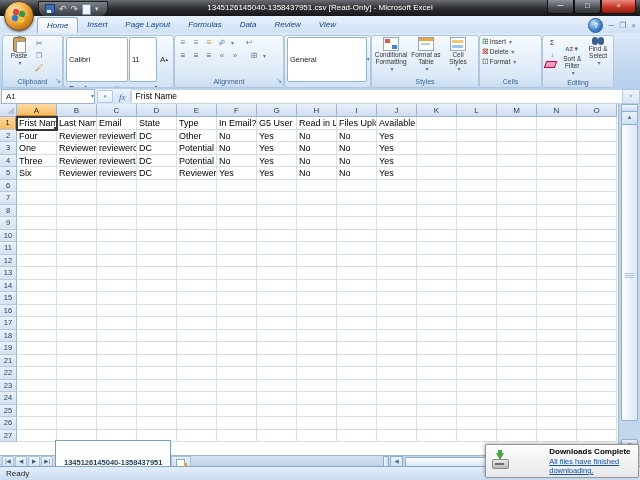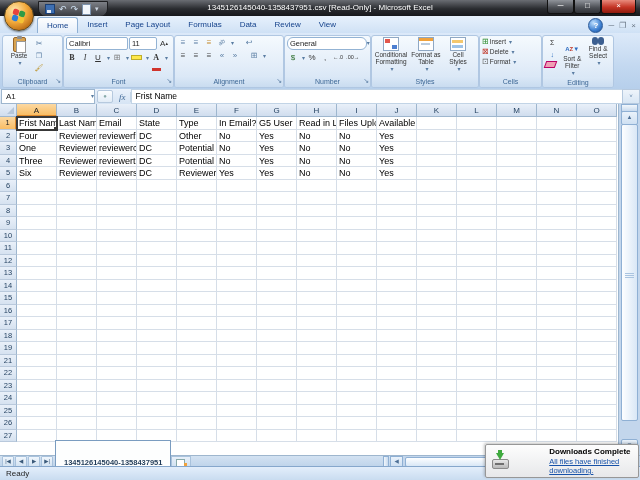--- a/index.html
+++ b/index.html
@@ -29,42 +29,42 @@
   .doc-sq{width:7px;height:9px;background:#f2f6fb;border:1px solid #7d93ad;}
   .qat-more{color:#cfd8e4;font-size:7px;}
   .win-controls{position:absolute;top:0;right:4px;display:flex;z-index:30;}
   .wc{width:25px;height:13px;border:1px solid #111;border-top:none;border-radius:0 0 3px 3px;
     color:#fff;font-size:8px;line-height:12px;text-align:center;
     background:linear-gradient(#8f939a,#4a4d53 60%,#303237);}
   .wc.close{width:33px;background:linear-gradient(#e98b7d,#c43425 55%,#8f1b0e);}
   
   .tabrow{position:absolute;top:16px;left:0;right:0;height:17px;
     background:linear-gradient(#e7f1fc,#cfe1f5);border-bottom:1px solid #93b2d4;}
-  .tabs{position:absolute;left:37px;top:1px;display:flex;height:16px;}
+  .tabs{position:absolute;left:37px;top:1px;display:flex;height:16px;font-style:italic;}
   .tab{padding:0 9px;font-size:8px;line-height:16px;color:#15428b;}
   .tab.active{background:linear-gradient(#fefefe,#e4eefa);border:1px solid #8fb0d4;border-bottom:none;
     border-radius:3px 3px 0 0;color:#15428b;}
   .tabrow-right{position:absolute;right:4px;top:2px;display:flex;align-items:center;gap:5px;}
   .help-ball{width:13px;height:13px;border-radius:50%;color:#fff;font-size:8px;font-weight:bold;
     text-align:center;line-height:13px;
     background:radial-gradient(circle at 35% 30%,#bfe0ff,#3d7fd0 60%,#1c4f94);border:1px solid #2a5a99;}
   .wbc{color:#6b7886;font-size:8px;line-height:12px;}
   
   .ribbon{position:absolute;top:33px;left:0;right:0;height:56px;
     background:linear-gradient(#dcead9,#c6daf1) ;background:linear-gradient(#dce9f9,#c3d8f0 60%,#b6cfeb);
     border-bottom:1px solid #8fb0d4;}
   .group{position:absolute;top:2px;height:51px;border:1px solid #b0c7e2;border-radius:3px;
     background:linear-gradient(#f5fafe,#e4eef9 55%,#d3e3f4);display:flex;flex-direction:column;overflow:hidden;}
   .gbody{flex:1;padding:1px 2px;position:relative;}
   .glabel{height:11px;font-size:7px;color:#3e6896;text-align:center;line-height:11px;
     background:linear-gradient(#dce9f7,#c9dcf0);position:relative;}
   .launcher{position:absolute;right:1px;top:1px;font-size:7px;color:#5a7da3;line-height:8px;}
   .rrow{display:flex;align-items:center;gap:1px;}
   .combo{background:#fff;border:1px solid #93b3d4;border-radius:2px;font-size:7.5px;color:#222;
-    padding:0 2px;height:11px;line-height:11px;display:flex;justify-content:space-between;align-items:flex-start;gap:48px;}
+    padding:16px 2px;height:11px;line-height:11px;display:flex;justify-content:space-between;align-items:flex-start;gap:48px;}
   .dd{font-size:6px;color:#5a7da3;margin-left:2px;}
   .sbtn{height:11px;min-width:10px;padding:0 1px;font-size:8px;line-height:11px;text-align:center;color:#333;}
   .bigbtn{display:flex;flex-direction:column;align-items:center;justify-content:flex-start;}
   .two-line{font-size:6.5px;line-height:7px;text-align:center;color:#333;}
   
   .clipboard-ic{width:13px;height:15px;position:relative;}
   .clipboard-ic .board{position:absolute;inset:0;background:#d8a350;border:1px solid #96652a;border-radius:2px;}
   .clipboard-ic .page{position:absolute;left:3px;top:4px;width:8px;height:10px;background:#fff;border:1px solid #999;}
   .clipboard-ic .clip{position:absolute;left:4px;top:-1px;width:5px;height:3px;background:#8e8e8e;border-radius:1px;}
   
@@ -287,21 +287,21 @@
         <span class="sbtn" style="color:#5a7da3;">»</span>
         <span class="sbtn" style="color:#5a7da3;margin-left:6px;">⊞</span>
         <span class="dd">▾</span>
       </div>
     </div>
     <div class="glabel"><span>Alignment</span><span class="launcher">↘</span></div>
   </div>
 
   <div class="group" style="left:284px;width:85px;">
     <div class="gbody">
-      <div class="combo" style="width:74px;border-radius:6px;">
+      <div class="combo" style="width:74px;">
           <span>General</span>
           <span class="dd">▾</span>
         </div>
       <div class="rrow" style="margin-top:2px;">
         <span class="sbtn" style="color:#2c6e2c;">$</span>
         <span class="dd">▾</span>
         <span class="sbtn">%</span>
         <span class="sbtn">,</span>
         <span class="sbtn" style="font-size:5.5px;">←.0</span>
         <span class="sbtn" style="font-size:5.5px;">.00→</span>

